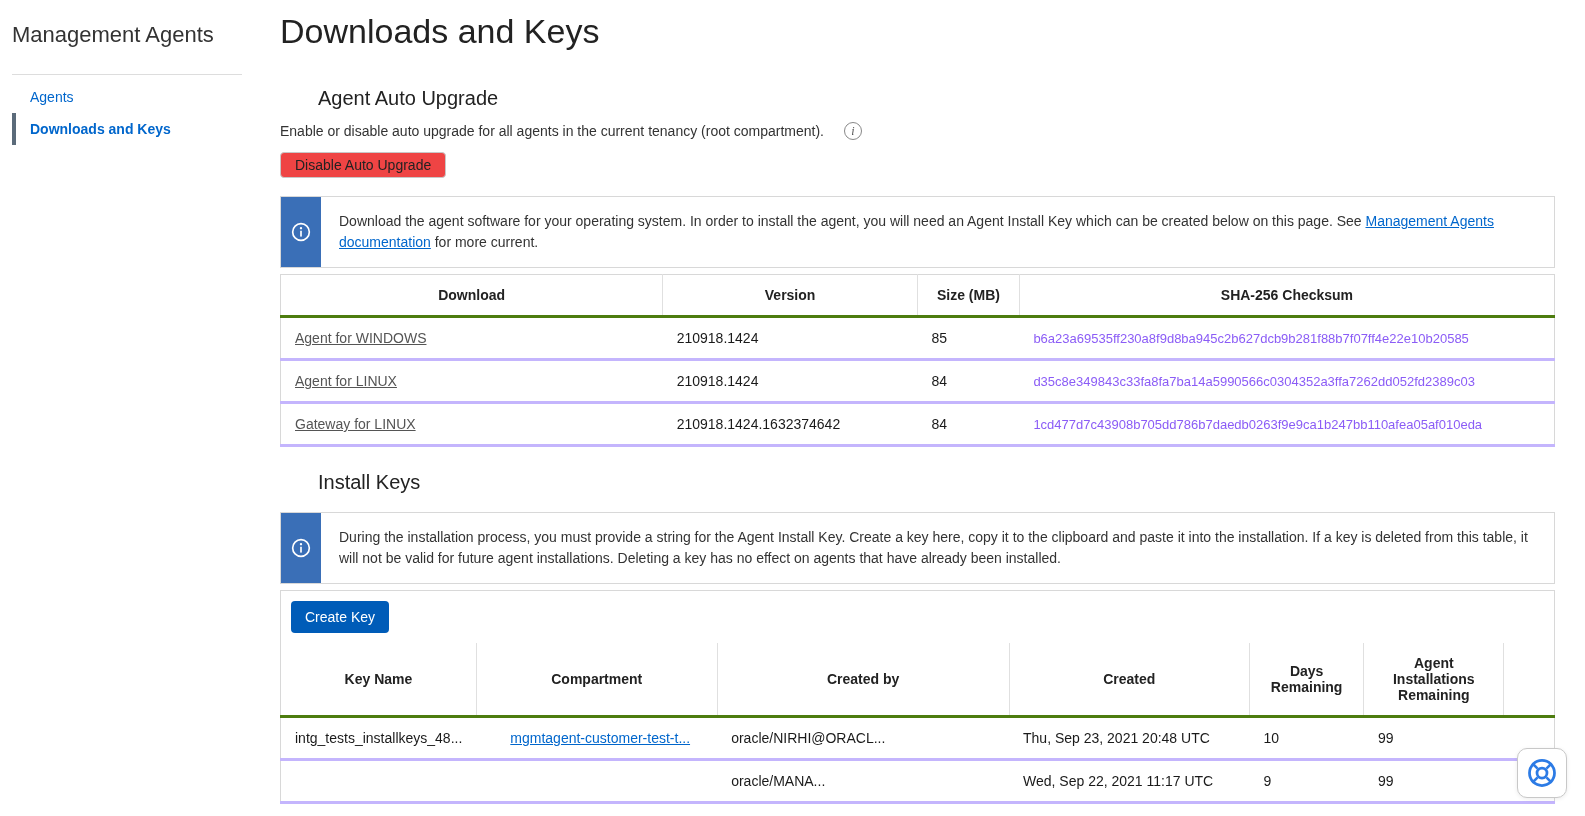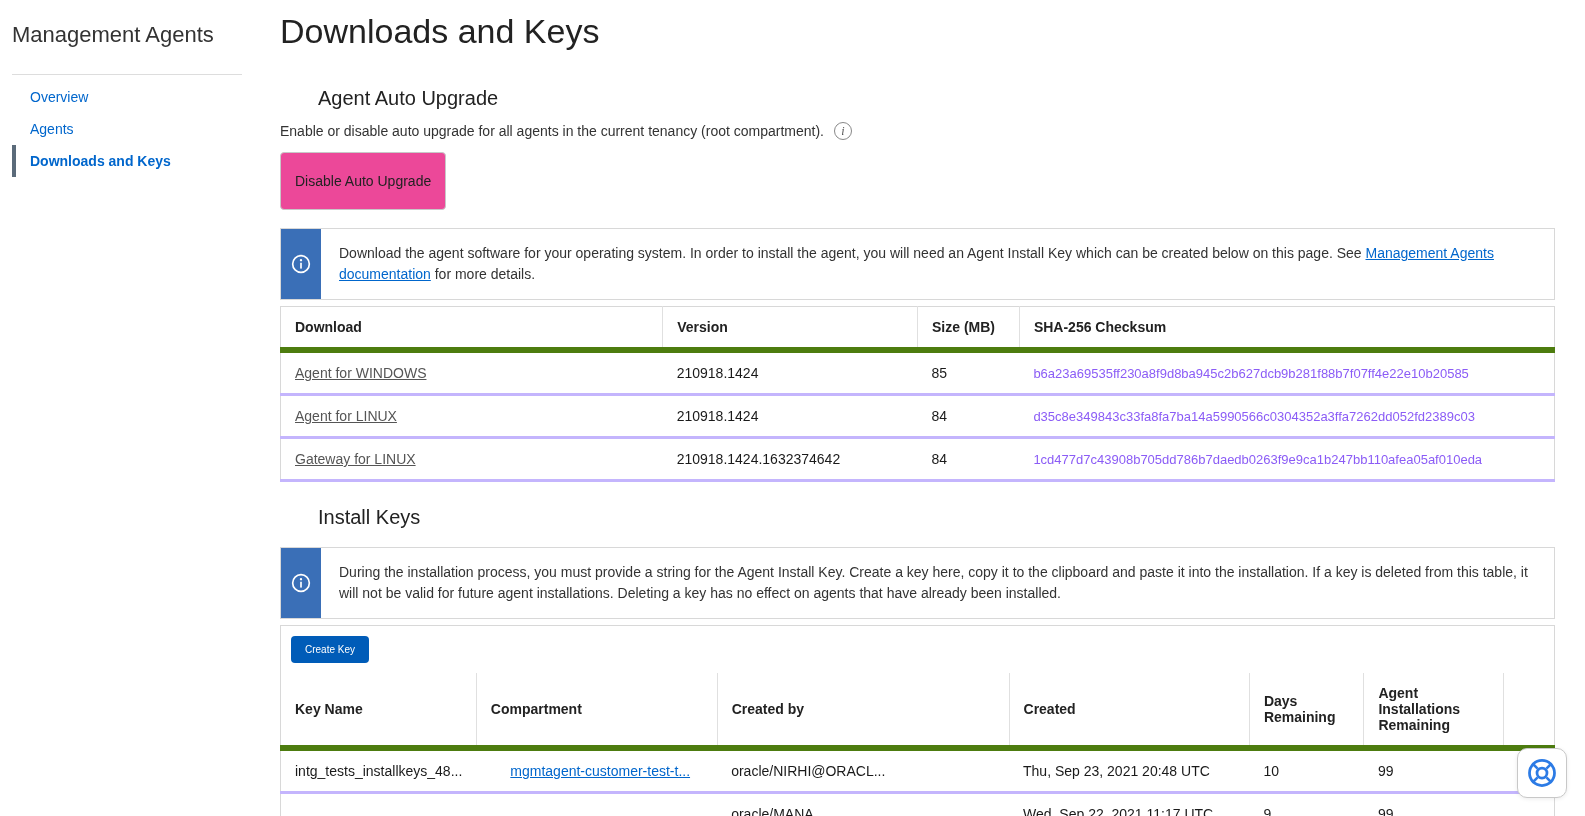--- a/index.html
+++ b/index.html
@@ -6,49 +6,48 @@
     body { font-family: -apple-system, BlinkMacSystemFont, "Segoe UI", Helvetica, Arial, sans-serif; font-size: 14px; color: #1a1a1a; background: #fff; }
     .container { display: flex; min-height: 100vh; }
     .sidebar { width: 260px; padding: 22px 0 0 12px; flex-shrink: 0; }
     .sidebar h2 { font-size: 22px; font-weight: 400; color: #333; padding-bottom: 26px; margin-bottom: 6px; border-bottom: 1px solid #ddd; margin-right: 18px; }
     .nav-list { list-style: none; }
     .nav-item { padding: 8px 14px; font-size: 14px; color: #0066cc; cursor: pointer; border-left: 4px solid transparent; }
     .nav-item.active { color: #0066cc; font-weight: 700; border-left: 4px solid #5b6b7a; }
     .main { flex: 1; padding: 12px 30px 30px 20px; }
     h1 { font-size: 34px; font-weight: 400; color: #222; margin-bottom: 36px; }
     h3 { font-size: 20px; font-weight: 400; color: #222; margin-bottom: 12px; margin-top: 24px; margin-left: 38px; }
-    .desc-row { display: flex; align-items: center; gap: 10px; margin-bottom: 12px; color: #333; font-size: 14px; }
-    .btn-secondary { background: #ec4899; border: 1px solid #c8c8c8; border-radius: 4px; padding: 20px 14px; font-size: 14px; color: #222; cursor: pointer; }
-    .btn-primary { background: #005cb8; color: #fff; border: none; border-radius: 4px; padding: 8px 14px; font-size: 10px; cursor: pointer; }
+    .desc-row { display: flex; align-items: center; gap: 20px; margin-bottom: 12px; color: #333; font-size: 14px; }
+    .btn-secondary { background: #ef4444; border: 1px solid #c8c8c8; border-radius: 4px; padding: 4px 14px; font-size: 14px; color: #222; cursor: pointer; }
+    .btn-primary { background: #005cb8; color: #fff; border: none; border-radius: 4px; padding: 8px 14px; font-size: 14px; cursor: pointer; }
     .tooltip-icon { width: 18px; height: 18px; border: 1px solid #888; border-radius: 50%; display: inline-flex; align-items: center; justify-content: center; font-style: italic; font-size: 12px; color: #555; font-family: serif; cursor: default; }
     .info-banner { display: flex; border: 1px solid #d8d8d8; margin-top: 18px; margin-bottom: 6px; }
     .info-banner .stripe { width: 40px; background: #3a6fb7; display: flex; align-items: center; justify-content: center; flex-shrink: 0; }
     .info-banner .stripe svg { width: 20px; height: 20px; }
     .info-banner .msg { padding: 14px 18px; font-size: 14px; color: #333; line-height: 1.5; }
     .info-banner a { color: #0066cc; text-decoration: underline; cursor: pointer; }
     table { width: 100%; border-collapse: collapse; margin-top: 0; border: 1px solid #d8d8d8; }
     th, td { text-align: left; padding: 12px 14px; font-size: 14px; border-bottom: 3px solid #c4b5fd; vertical-align: middle; }
-    th { font-weight: 700; color: #222; border-bottom: 6px solid #4d7c0f; }
+    th { font-weight: 700; color: #222; border-bottom: 3px solid #4d7c0f; text-align: center; }
     th:not(:last-child), td.colsep { border-right: 1px solid #e0e0e0; }
     .download-link { color: #555; text-decoration: underline; cursor: pointer; }
     .compartment-link { color: #0066cc; text-decoration: underline; cursor: pointer; margin-left: 20px; }
     .keys-toolbar { border: 1px solid #d8d8d8; border-bottom: none; padding: 10px; }
     .truncate { white-space: nowrap; overflow: hidden; text-overflow: ellipsis; max-width: 100%; }
     .checksum { font-size: 13px; word-break: break-all; color: #8b5cf6; }
     .help-widget { position: fixed; right: 18px; bottom: 18px; width: 50px; height: 50px; border: 1px solid #c8c8c8; border-radius: 10px; background: #fff; display: flex; align-items: center; justify-content: center; box-shadow: 0 1px 4px rgba(0,0,0,0.08); cursor: pointer; }
     .help-widget svg { width: 30px; height: 30px; }
   </style>
 </head>
 <body>
 
 <div class="container">
   <aside class="sidebar">
     <h2>Management Agents</h2>
     <ul class="nav-list">
-      <li class="nav-item"><span>Overview</span></li>
       <li class="nav-item"><span>Agents</span></li>
       <li class="nav-item active"><span>Downloads and Keys</span></li>
     </ul>
   </aside>
 
   <main class="main">
     <h1>Downloads and Keys</h1>
 
     
     <h3>Agent Auto Upgrade</h3>
@@ -61,21 +60,21 @@
     
     <div class="info-banner">
       <div class="stripe">
         <svg viewBox="0 0 24 24">
             <circle cx="12" cy="12" r="10" fill="none" stroke="#fff" stroke-width="2"></circle>
             <circle cx="12" cy="7.5" r="1.4" fill="#fff"></circle>
             <rect x="11" y="10.5" width="2" height="7" fill="#fff"></rect>
           </svg>
       </div>
       <div class="msg">
-        <span>Download the agent software for your operating system. In order to install the agent, you will need an Agent Install Key which can be created below on this page. See </span><a>Management Agents documentation</a><span> for more details.</span>
+        <span>Download the agent software for your operating system. In order to install the agent, you will need an Agent Install Key which can be created below on this page. See </span><a>Management Agents documentation</a><span> for more current.</span>
       </div>
     </div>
 
     <table>
       <thead>
         <tr>
           <th style="width:30%">Download</th>
           <th style="width:20%">Version</th>
           <th style="width:8%">Size (MB)</th>
           <th>SHA-256 Checksum</th>

